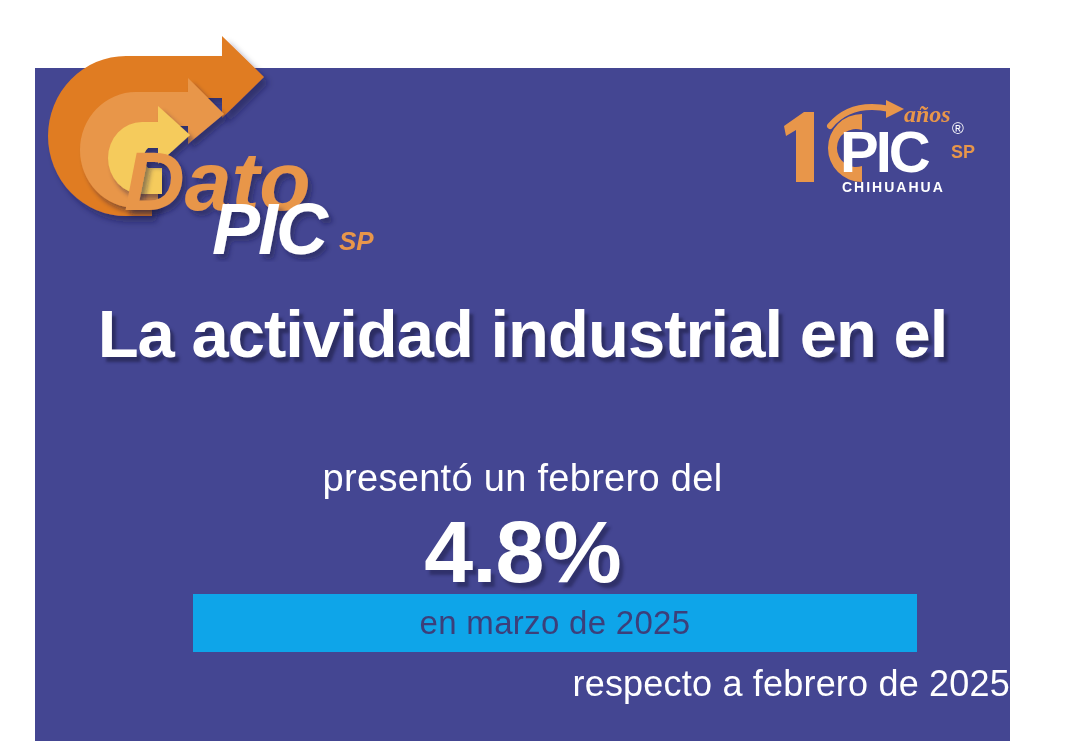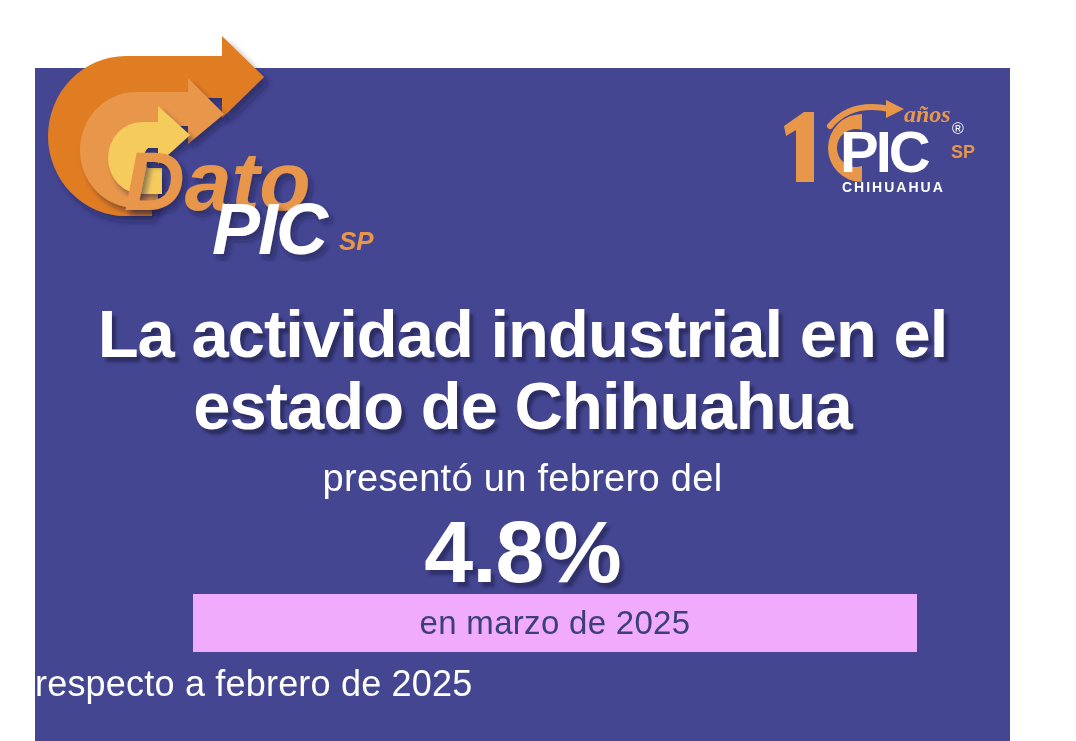--- a/index.html
+++ b/index.html
@@ -100,39 +100,39 @@
     text-shadow: 4px 5px 3px rgba(25,25,60,0.45);
   }
 
   
   .banner {
     position: absolute;
     left: 193px;
     top: 594px;
     width: 724px;
     height: 58px;
-    background: #f0abfc;
+    background: #0ea5e9;
     display: flex;
     align-items: center;
     justify-content: center;
   }
   .banner-text {
     color: #3c3f7a;
     font-size: 33px;
     font-weight: normal;
     letter-spacing: 0.3px;
   }
 
   
   .footline {
     position: absolute;
     left: 35px;
     top: 662px;
     width: 975px;
-    text-align: left;
+    text-align: right;
     color: #ffffff;
     font-size: 36px;
     line-height: 44px;
     letter-spacing: 0.2px;
   }
 </style>
 </head>
 <body>
 
 <div id="canvas">
@@ -222,21 +222,20 @@
       <text x="182" y="34" font-family="Liberation Sans, sans-serif" font-size="16" fill="#ffffff">®</text>
 
       <text x="181" y="58" font-family="Liberation Sans, sans-serif" font-size="18" font-weight="bold" fill="#E8964A">SP</text>
 
       <text x="72" y="92" font-family="Liberation Sans, sans-serif" font-size="14" font-weight="bold" fill="#ffffff" letter-spacing="2">CHIHUAHUA</text>
     </svg>
   </div>
 
   <div class="headline">
     <span class="l1">La actividad industrial en el</span>
-    <span class="l2">estado de Chihuahua</span>
   </div>
 
   <div class="subline">presentó un febrero del</div>
 
   <div class="bignum">4.8%</div>
 
   <div class="banner">
     <span class="banner-text">en marzo de 2025</span>
   </div>
 

